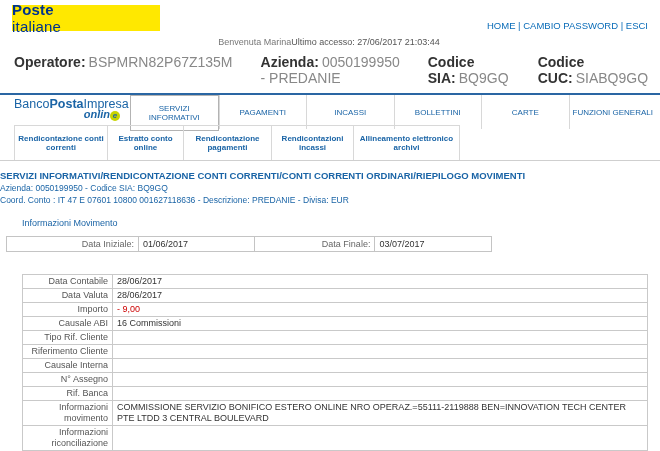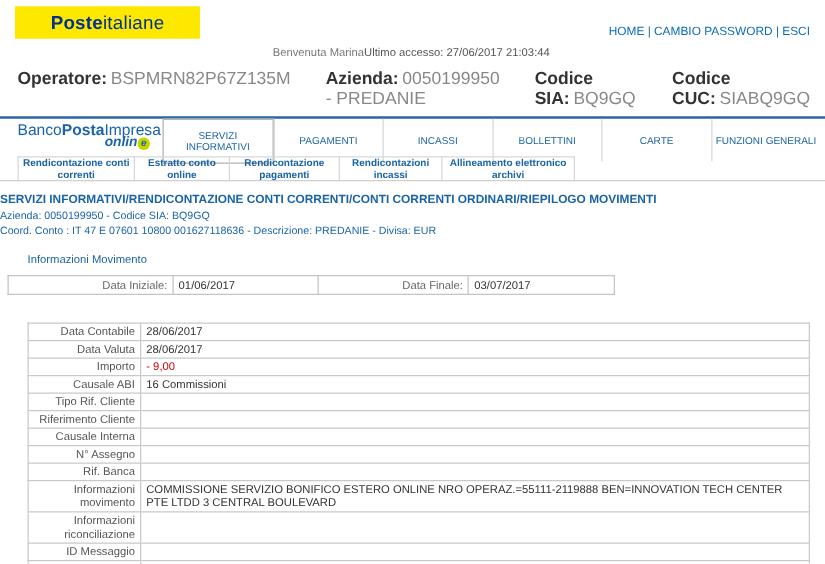--- a/index.html
+++ b/index.html
@@ -2,21 +2,21 @@
 <html><head>
 <meta charset="utf-8">
 <style>
   * { margin:0; padding:0; box-sizing:border-box; }
   html,body { width:660px; height:451px; background:#fff; overflow:hidden;
     font-family:"Liberation Sans", sans-serif; color:#333; }
 
   
   .hdr { display:flex; justify-content:space-between; padding:5px 12px 0 12px; }
   .poste-logo { background:#ffe800; width:148px; height:26px; display:flex;
-    align-items:center; justify-content:center; font-size:15px; color:#00338d; letter-spacing:0.2px; }
+    justify-content:center; font-size:15px; color:#00338d; letter-spacing:0.2px;flex-direction:column; }
   .poste-logo .b { font-weight:bold; }
   .hdr-right { text-align:right; padding-top:15px; }
   .hlinks { font-size:9.5px; color:#0a6cb8; }
   .hlink { cursor:pointer; }
   .hlink + .hlink::before { content:" | "; color:#0a6cb8; }
 
   .row2 { display:flex; justify-content:center; padding:6px 14px 0 12px;
     font-size:9px; color:#777; }
   .row2 .last-access { color:#555; }
 
@@ -31,21 +31,21 @@
   .bp-line2 { text-align:right; padding-right:10px; font-style:italic; font-weight:bold;
     font-size:11px; margin-top:-1px; }
   .e-circle { display:inline-block; width:10px; height:10px; border-radius:50%;
     background:#c8d400; color:#1a64a6; font-size:8px; line-height:10px; text-align:center; }
   .tabs { flex:1; display:flex; margin-right:4px; }
   .tab { flex:1; display:flex; align-items:center; justify-content:center; text-align:center;
     font-size:8px; color:#1a64a6; border-left:1px solid #d8d8d8; padding:17px 3px; cursor:pointer; }
   .tab.sel { border:1px solid #b3b3b3; background:#fff; }
 
   
-  .subnav { display:flex; border-bottom:1px solid #cfcfcf; height:20px; padding-left:14px; }
+  .subnav { display:flex; border-bottom:1px solid #cfcfcf; height:36px; padding-left:14px; }
   .snitem { display:flex; align-items:center; justify-content:center; text-align:center;
     font-size:8px; color:#1a64a6; border:1px solid #d8d8d8; border-bottom:none;
     border-left:none; padding:0 3px; cursor:pointer;font-weight:bold; }
   .snitem:first-child { border-left:1px solid #d8d8d8; }
   .snitem.sel { font-weight:bold; }
   .w1{width:94px}.w2{width:76px}.w3{width:88px}.w4{width:82px}.w5{width:106px}
 
   
   .titleblock { margin-top:9px; text-align:left; color:#1a64a6; }
   .t1 { font-size:9.5px; font-weight:bold; }

